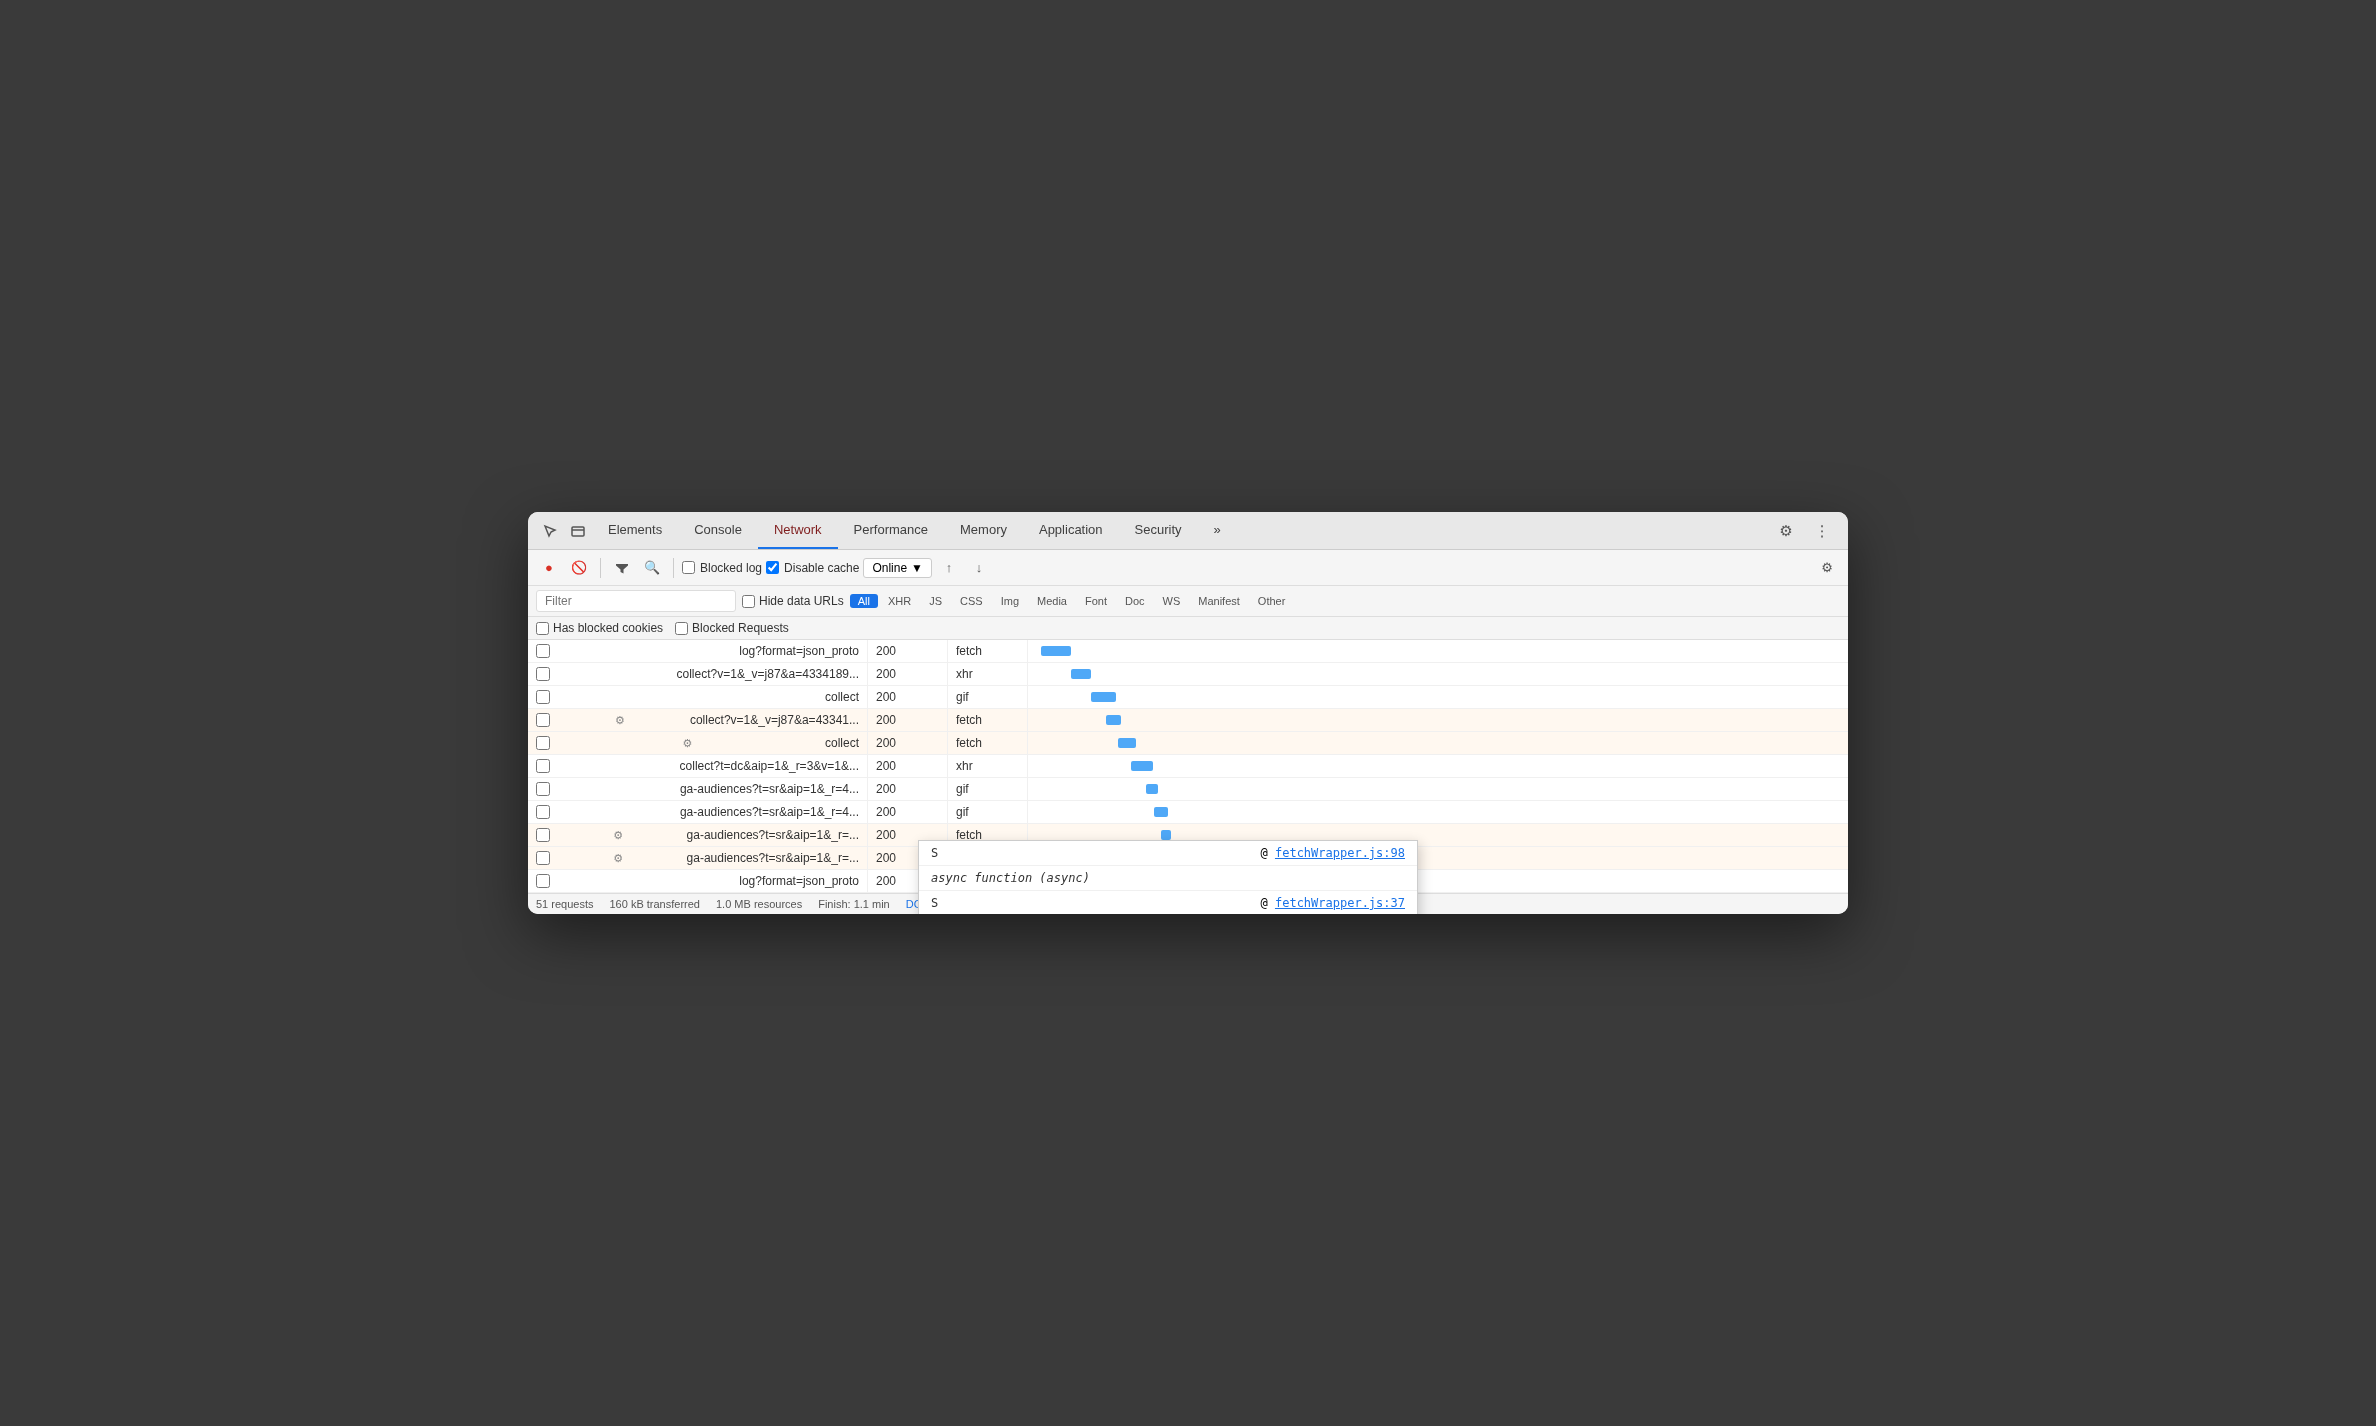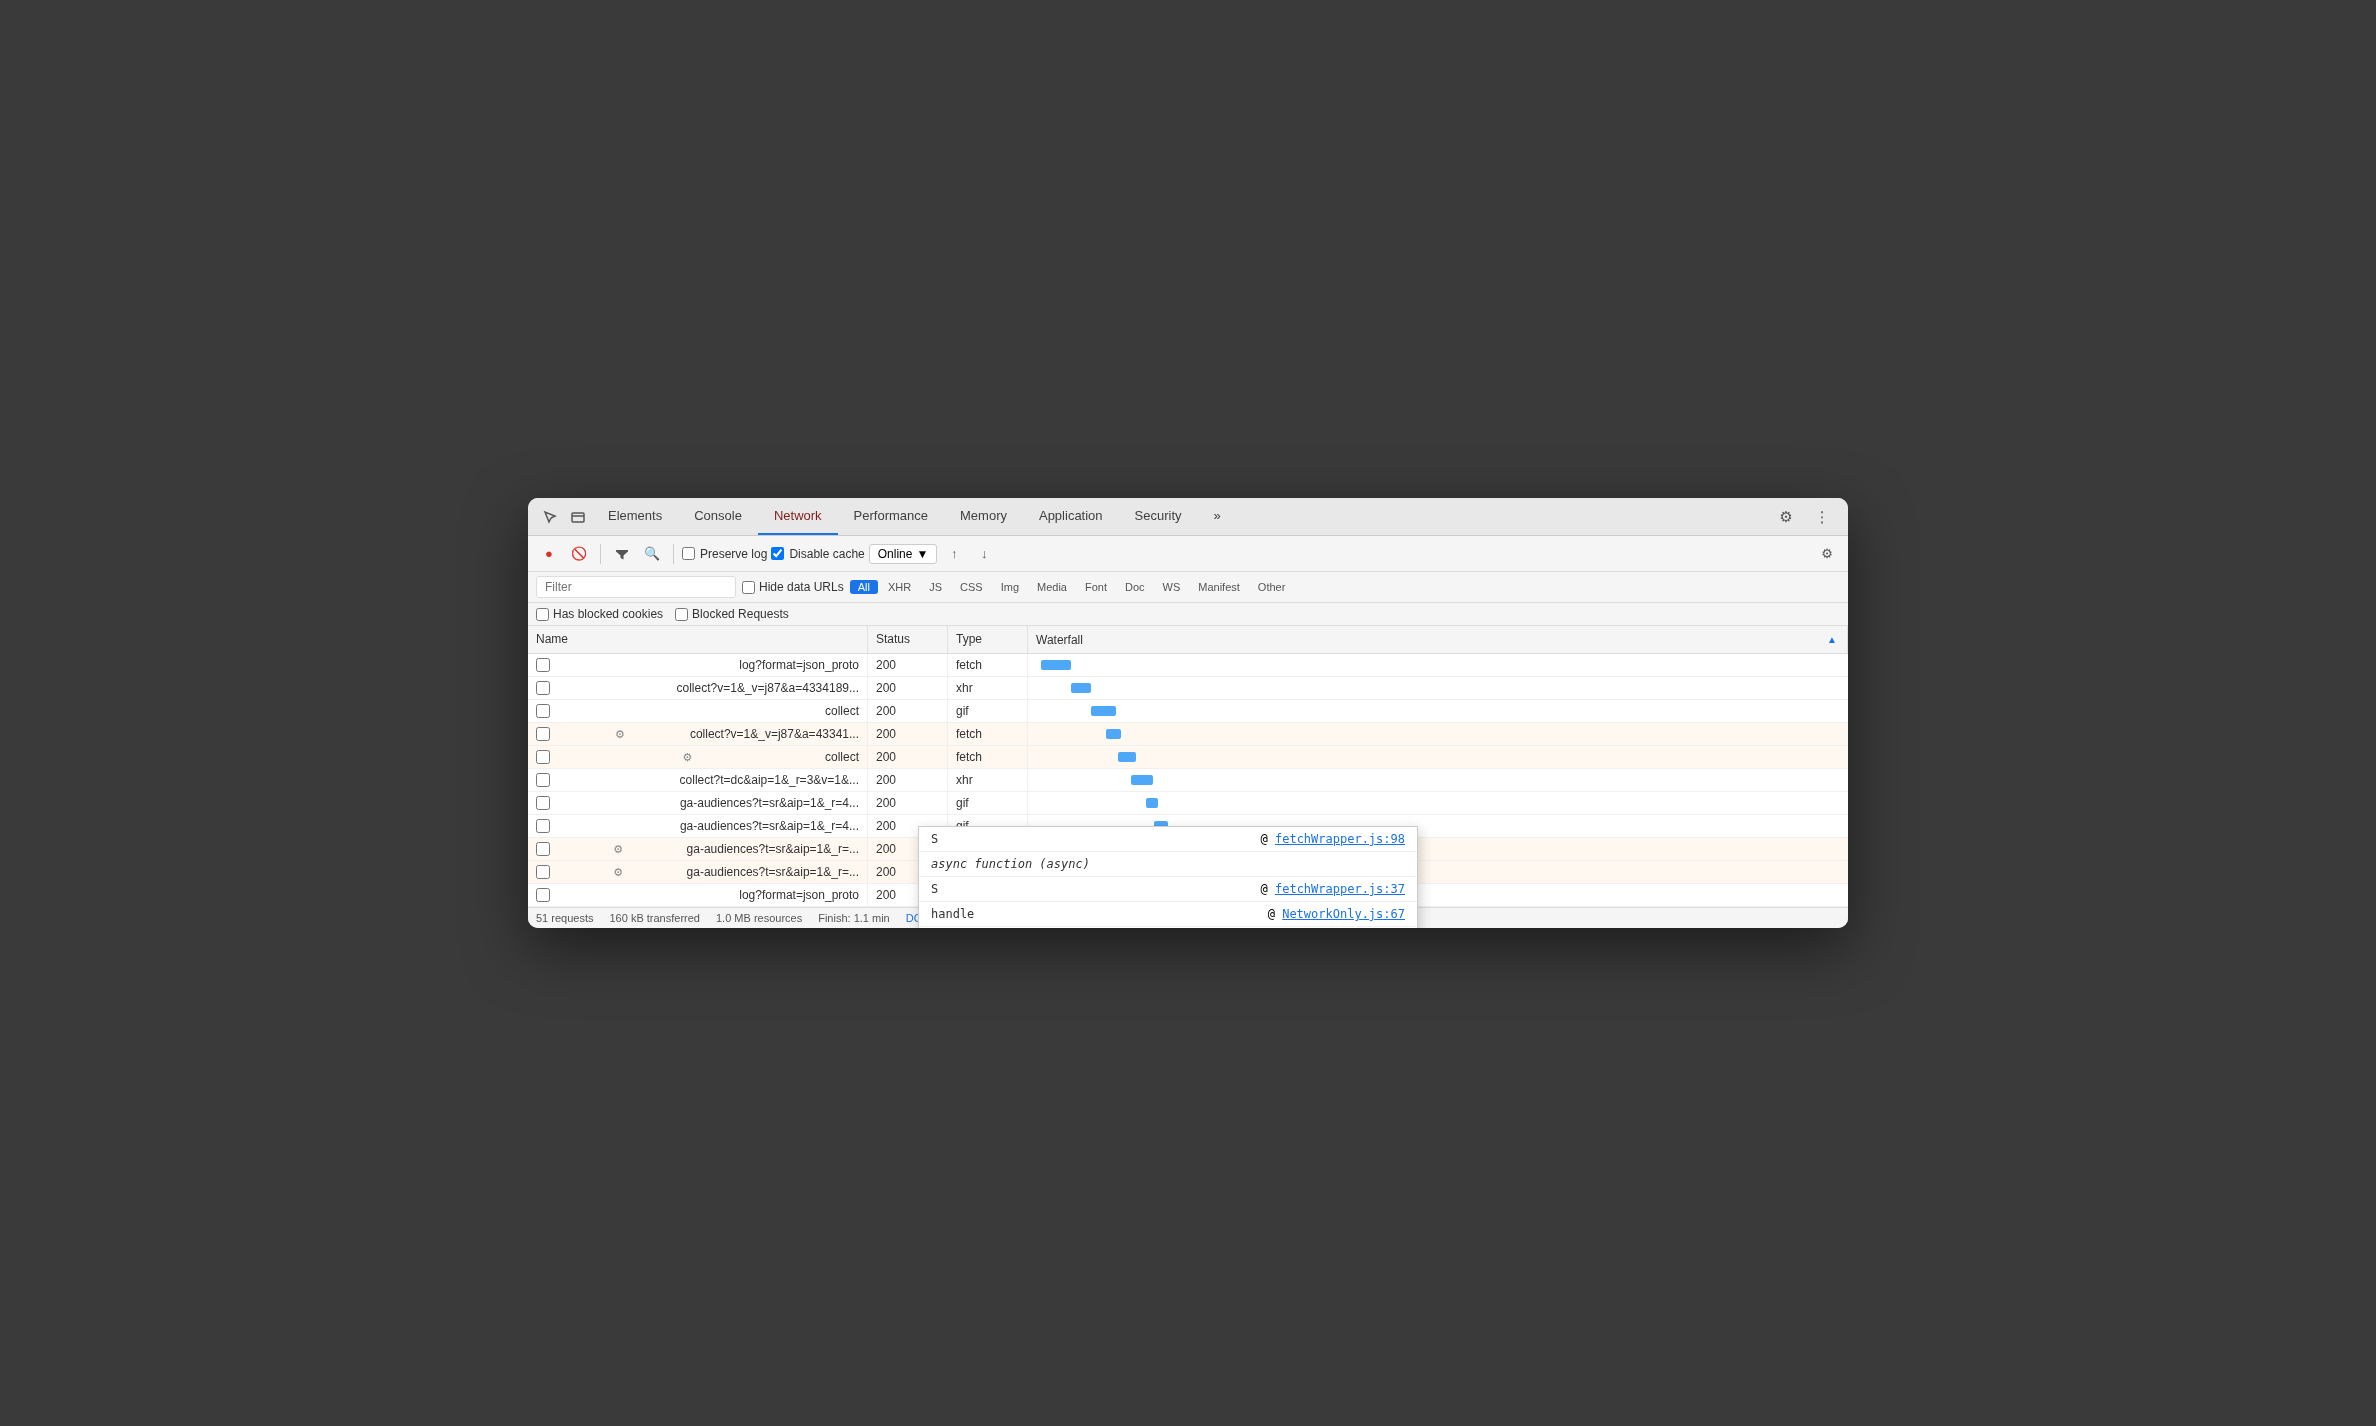--- a/index.html
+++ b/index.html
@@ -352,21 +352,21 @@
     <div class="toolbar-divider"></div>
     <div class="toolbar-btn">
       <svg width="14" height="14" viewBox="0 0 14 14" fill="#555">
         <path d="M1 3h12v1.5L8.5 8.5v4l-3-1.5V8.5L1 4.5V3z"></path>
       </svg>
     </div>
     <div class="toolbar-btn">🔍</div>
     <div class="toolbar-divider"></div>
     <label class="toolbar-checkbox">
       <input type="checkbox" style="">
-      <span>Preserve log</span>
+      <span>Blocked log</span>
     </label>
     <label class="toolbar-checkbox">
       <input type="checkbox" checked="" style="">
       <span>Disable cache</span>
     </label>
     <div class="online-select">
       <span>Online</span>
       <span>▼</span>
     </div>
     <div class="toolbar-btn">↑</div>
@@ -402,29 +402,20 @@
       <span>Has blocked cookies</span>
     </label>
     <label class="blocked-label">
       <input type="checkbox" style="">
       <span>Blocked Requests</span>
     </label>
   </div>
 
   <div class="main-content" style="position:relative;">
 
-    <div class="table-header">
-      <div class="th">Name</div>
-      <div class="th">Status</div>
-      <div class="th">Type</div>
-      <div class="th" style="display:flex;justify-content:space-between;align-items:center;">
-        <span>Waterfall</span>
-        <span class="sort-arrow">▲</span>
-      </div>
-    </div>
 
     <div class="table-body">
 
       <div class="table-row">
         <div class="td td-name">
           <input type="checkbox" class="row-checkbox" style="">
           <span>log?format=json_proto</span>
         </div>
         <div class="td">200</div>
         <div class="td">fetch</div>

